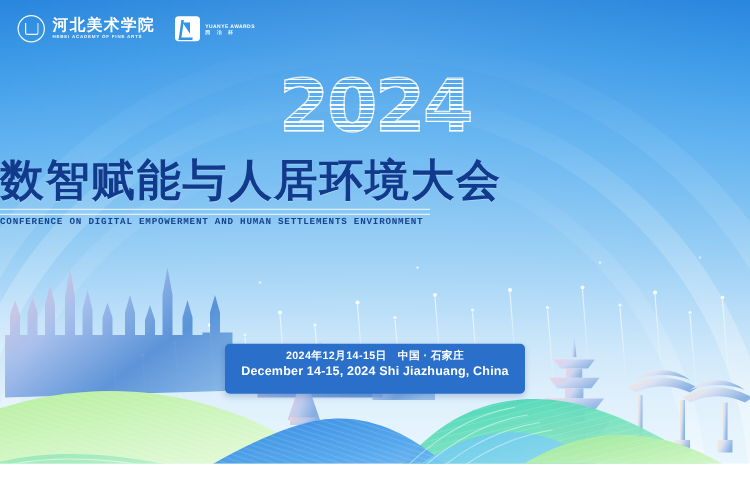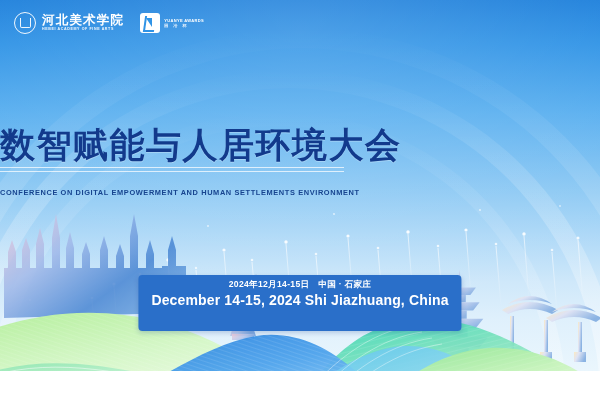--- a/index.html
+++ b/index.html
@@ -107,50 +107,50 @@
     white-space:nowrap;
     text-shadow:0 1px 0 rgba(255,255,255,.25);
   }
   .title-rules{
     width:344px;margin-top:2px;
     border-top:1px solid rgba(255,255,255,.72);
     border-bottom:1px solid rgba(255,255,255,.72);
     height:3px;
   }
   .title-en{
-    margin-top:17px;
+    margin-top:3px;
     font-size:7.4px;font-weight:700;color:#17448f;
-    letter-spacing:.62px;line-height:1;white-space:nowrap;
+    letter-spacing:.62px;line-height:1;white-space:nowrap;font-family:Liberation Mono, monospace;
   }
 
   
   .organizer{
     position:absolute;top:206px;left:0;right:0;
     text-align:center;z-index:20;
     font-size:9.5px;font-weight:700;color:#1b4c9c;
     letter-spacing:.6px;white-space:nowrap;
   }
   .organizer .sep{display:inline-block;width:9px;}
 
   
   .date-pill{
     position:absolute;top:275px;left:50%;transform:translateX(-50%);
     z-index:25;
     background:#2a6fc9;
     border-radius:4px;
-    padding:4px 13px 22px;
+    padding:4px 13px 11px;
     text-align:center;
     box-shadow:0 2px 5px rgba(18,58,140,.22);
   }
   .date-cn{
     font-size:8.6px;font-weight:700;color:#fff;
     letter-spacing:.3px;line-height:1.35;white-space:nowrap;
   }
   .date-en{
-    font-size:14px;font-weight:700;color:#fff;
+    font-size:10px;font-weight:700;color:#fff;
     letter-spacing:.15px;line-height:1.3;white-space:nowrap;
   }
 </style>
 </head>
 <body>
 
 <div id="poster">
 
   <div class="layer">
     <svg viewBox="0 0 600 400" preserveAspectRatio="none" aria-hidden="true">
@@ -416,20 +416,23 @@
     <div class="logo-yuanye">
       <span class="yy-mark"></span>
       <span class="yy-text">
         <span class="yy-en">YUANYE AWARDS</span>
         <span class="yy-cn">园 冶 杯</span>
       </span>
     </div>
 
   </div>
 
+  <div class="year-wrap">
+    <div class="year">2024</div>
+  </div>
 
   <div class="title-block">
     <div class="title-cn">数智赋能与人居环境大会</div>
     <div class="title-rules"></div>
     <div class="title-en">CONFERENCE ON DIGITAL EMPOWERMENT AND HUMAN SETTLEMENTS ENVIRONMENT</div>
   </div>
 
 
   <div class="date-pill">
     <div class="date-cn">2024年12月14-15日　中国 · 石家庄</div>

